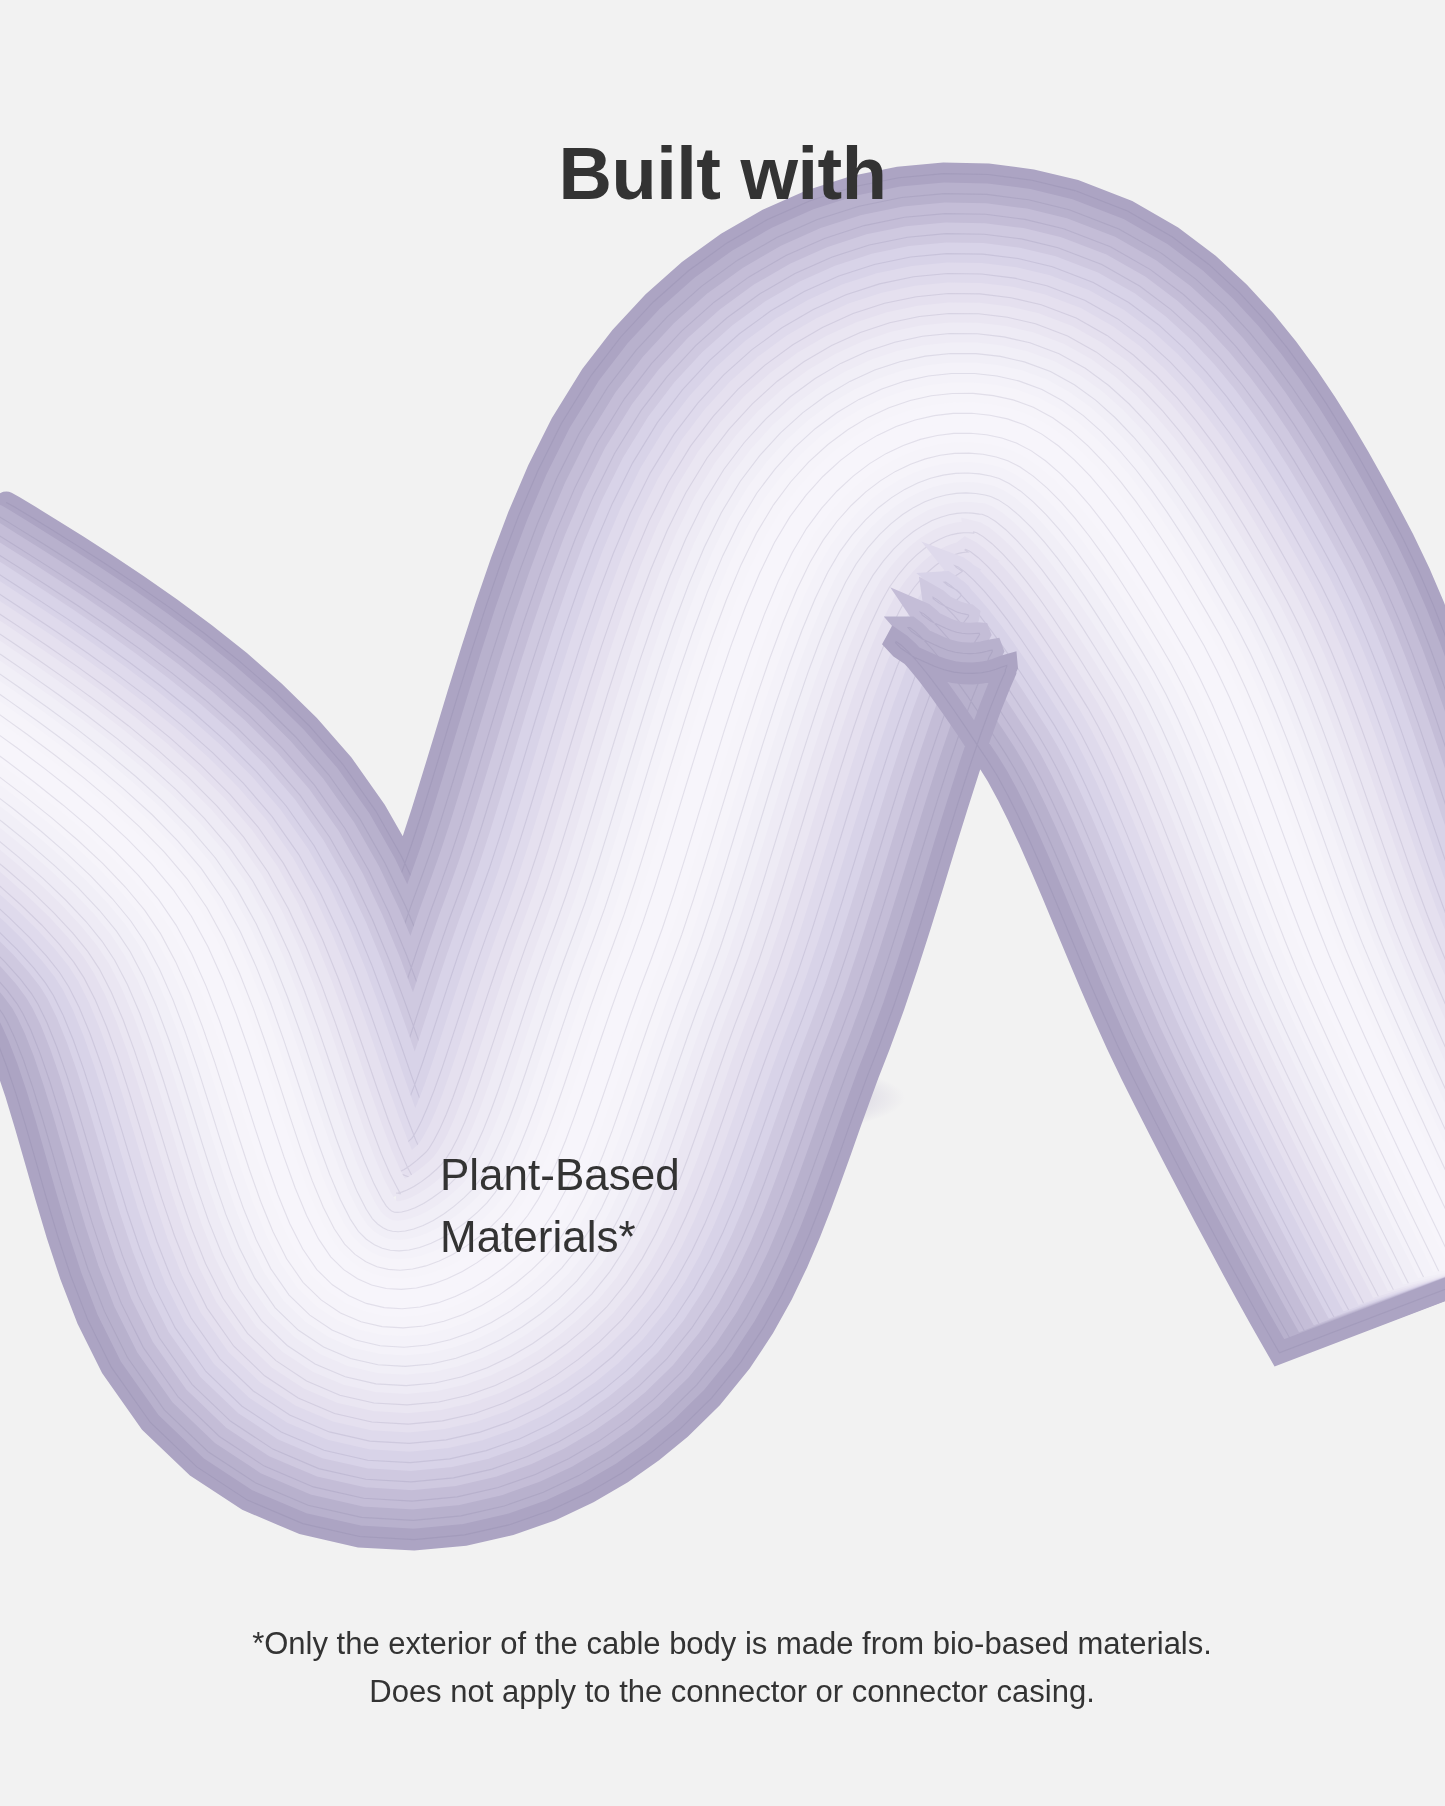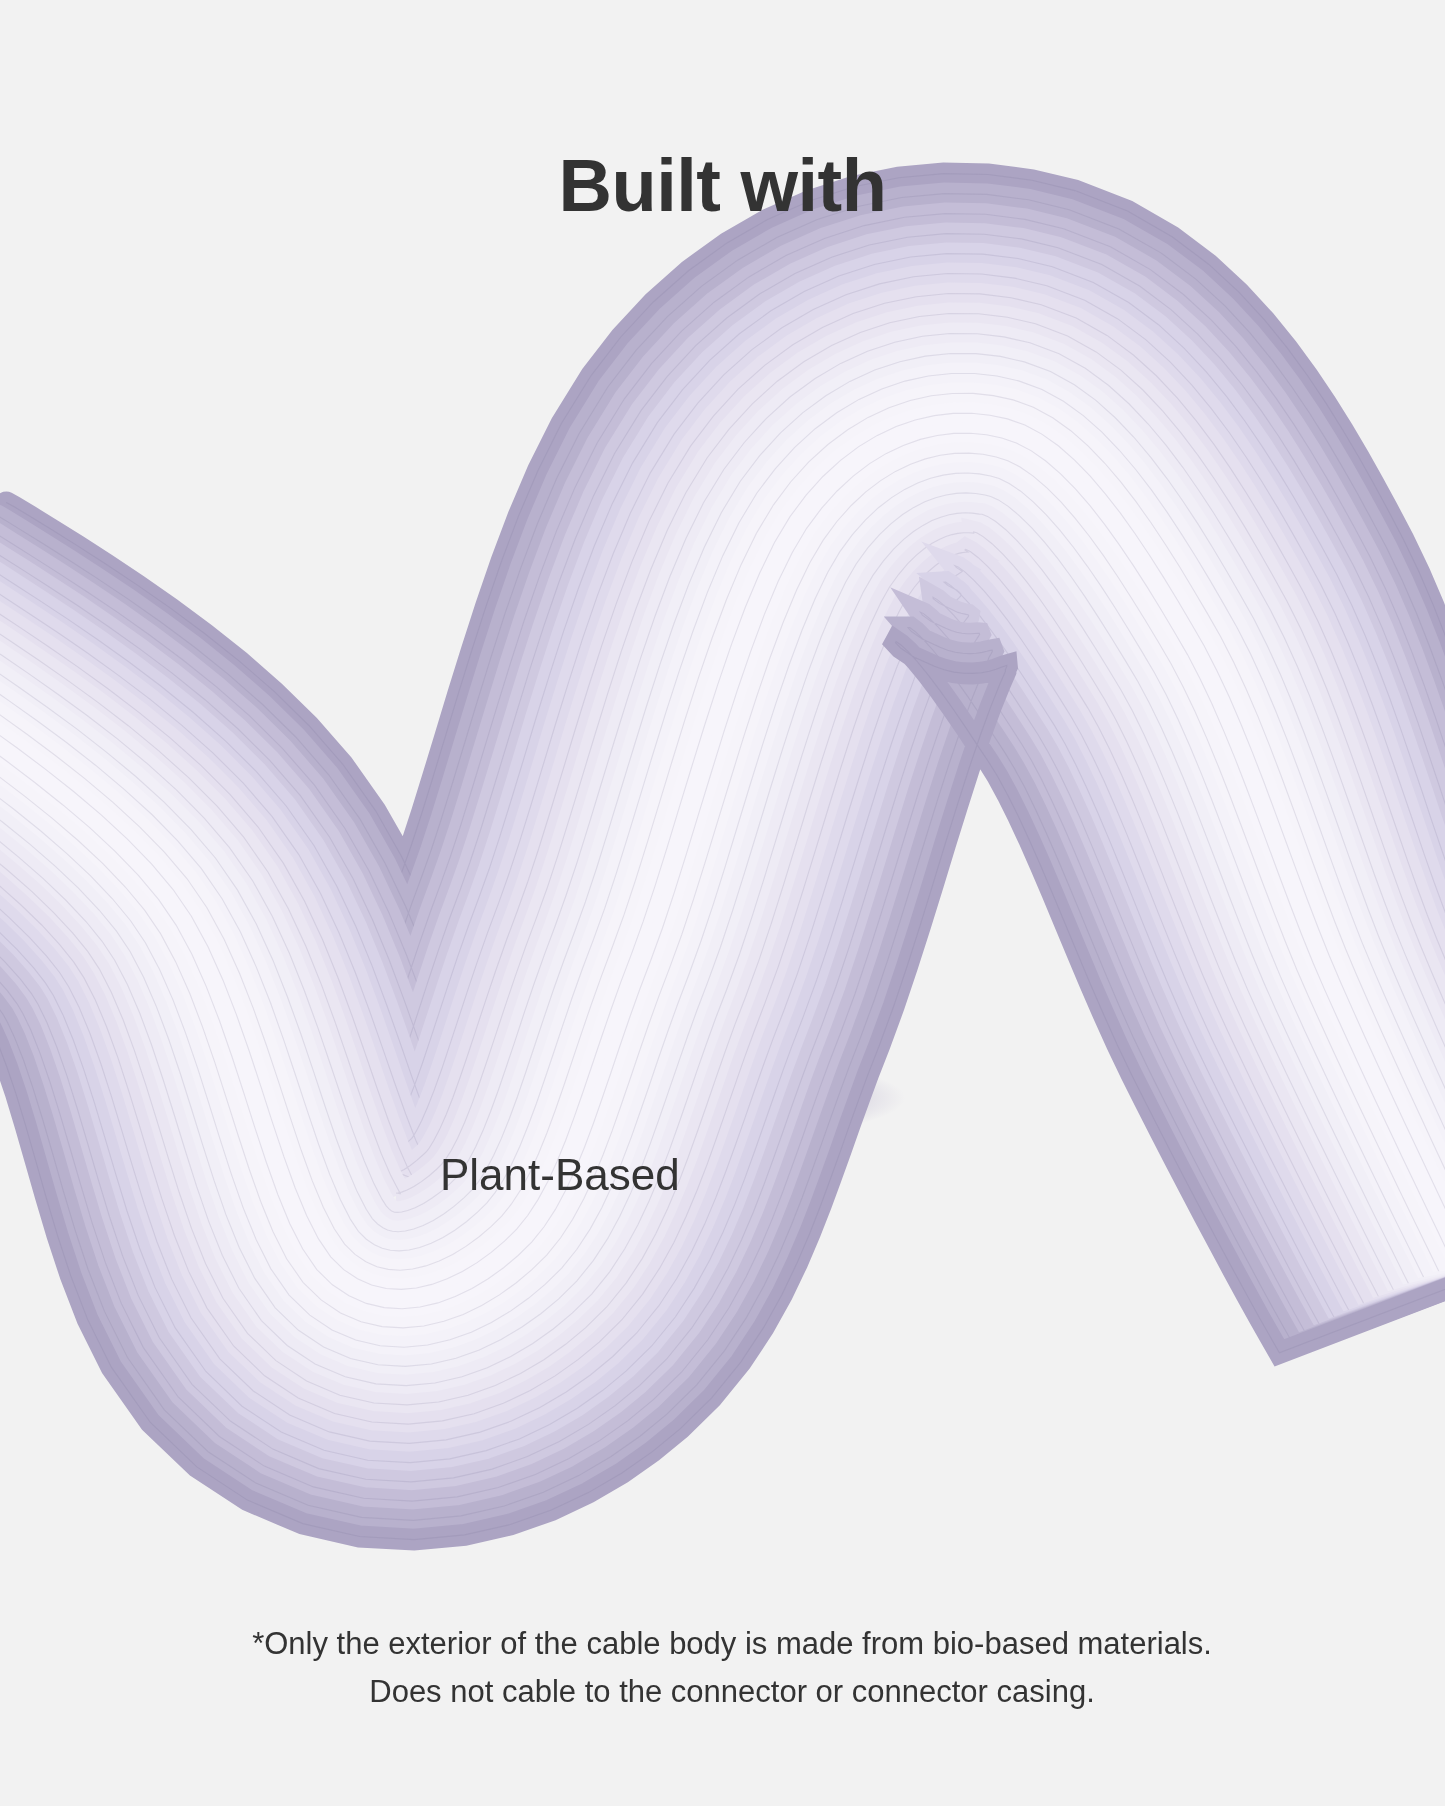--- a/index.html
+++ b/index.html
@@ -25,21 +25,21 @@
     left: 0;
     width: 1445px;
     text-align: center;
     color: #333333;
     font-size: 74px;
     font-weight: 700;
     line-height: 1.24;
     letter-spacing: -0.5px;
     z-index: 40;
   }
-  .headline .l1 { display: block; margin-top: 12px; }
+  .headline .l1 { display: block; }
   .headline .l2 { display: block; }
 
   
   .scene {
     position: absolute;
     left: 0;
     top: 0;
     width: 1445px;
     height: 1806px;
     z-index: 10;
@@ -1214,20 +1214,21 @@
       </g>
     </svg>
   </div>
 
   <h1 class="headline">
     <span class="l1">Built with</span>
   </h1>
 
   <div class="caption">
     <span>Plant-Based</span>
+    <span>Materials*</span>
   </div>
 
   <div class="footnote">
     <span>*Only the exterior of the cable body is made from bio-based materials.</span>
-    <span>Does not cable to the connector or connector casing.</span>
+    <span>Does not apply to the connector or connector casing.</span>
   </div>
 
 </div>
 
 </body></html>

